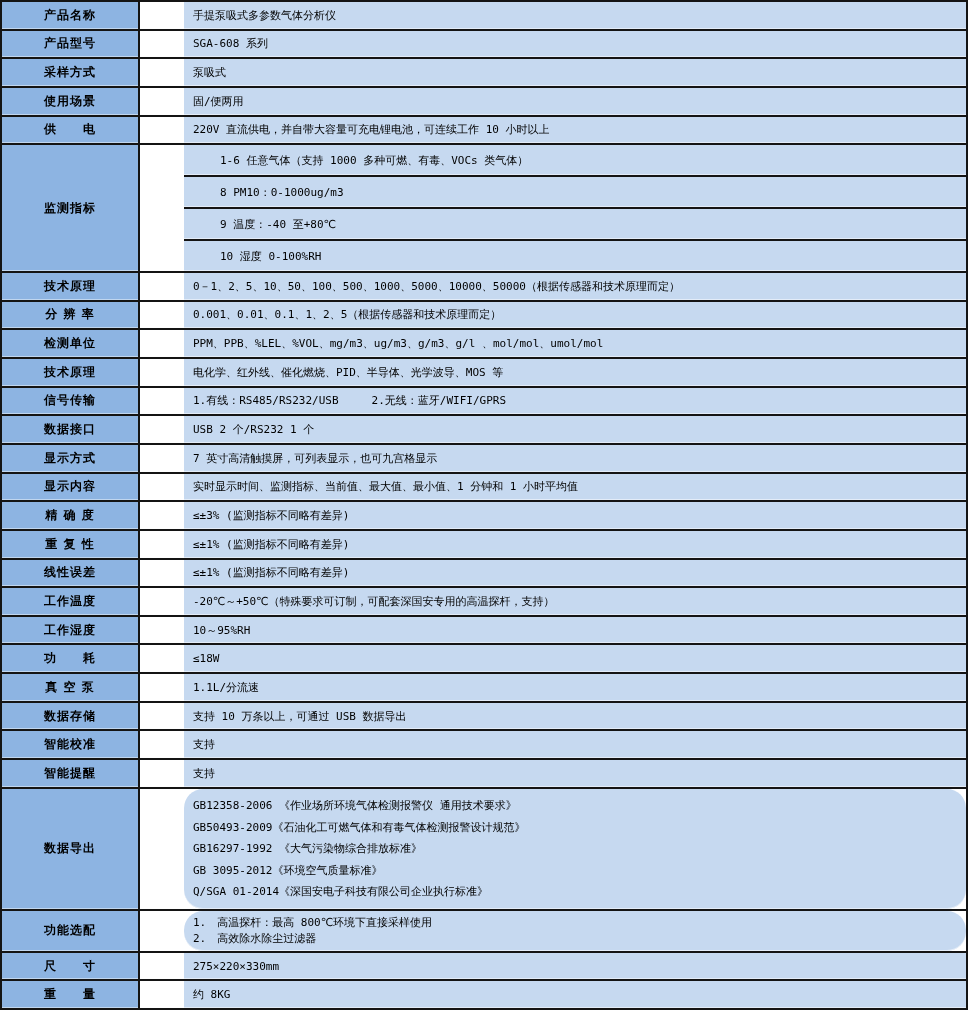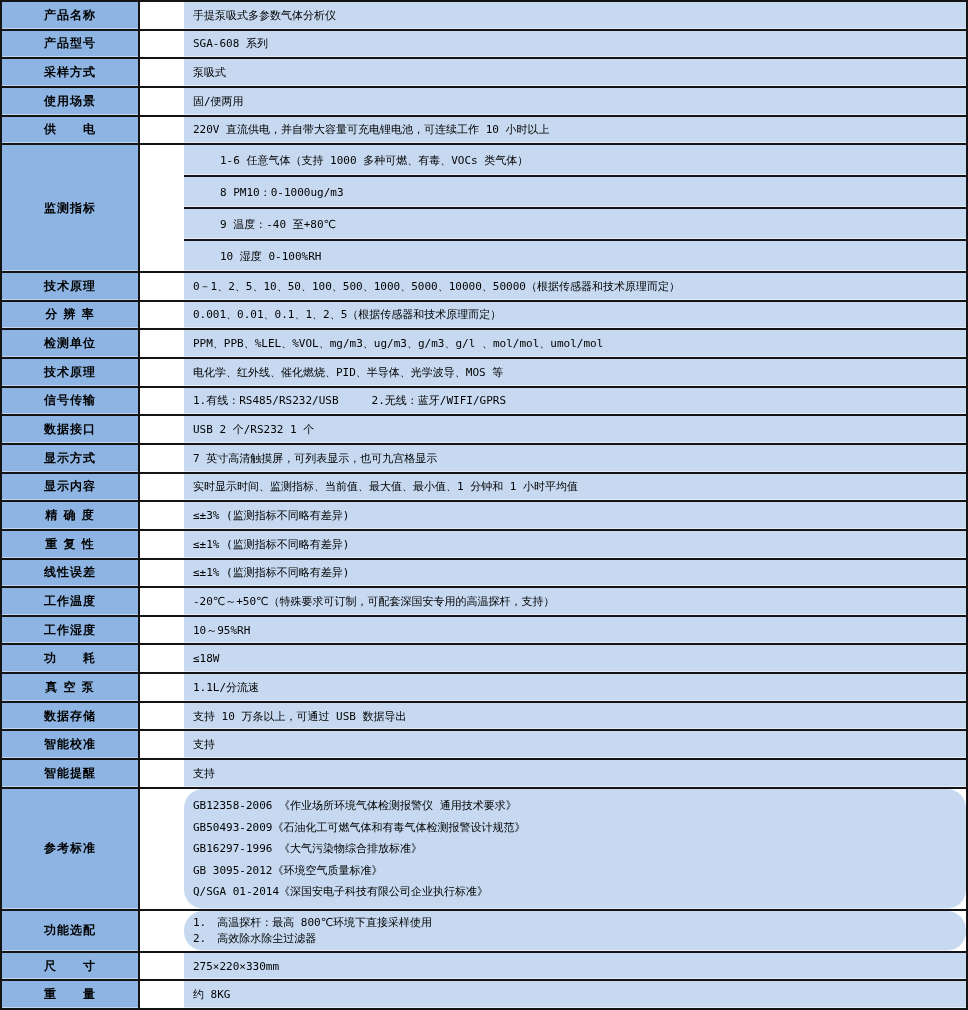--- a/index.html
+++ b/index.html
@@ -177,25 +177,25 @@
     <div class="cell label">智能校准</div>
     <div class="cell value">支持</div>
   </div>
 
   <div class="row">
     <div class="cell label">智能提醒</div>
     <div class="cell value">支持</div>
   </div>
 
   <div class="row row-std">
-    <div class="cell label">参考标准</div>
+    <div class="cell label">数据导出</div>
     <div class="cell value multiline">
       <span class="line">GB12358-2006 《作业场所环境气体检测报警仪 通用技术要求》</span>
       <span class="line">GB50493-2009《石油化工可燃气体和有毒气体检测报警设计规范》</span>
-      <span class="line">GB16297-1996 《大气污染物综合排放标准》</span>
+      <span class="line">GB16297-1992 《大气污染物综合排放标准》</span>
       <span class="line">GB 3095-2012《环境空气质量标准》</span>
       <span class="line">Q/SGA 01-2014《深国安电子科技有限公司企业执行标准》</span>
     </div>
   </div>
 
   <div class="row row-opt">
     <div class="cell label">功能选配</div>
     <div class="cell value multiline">
       <span class="line">1.　高温探杆：最高 800℃环境下直接采样使用</span>
       <span class="line">2.　高效除水除尘过滤器</span>

